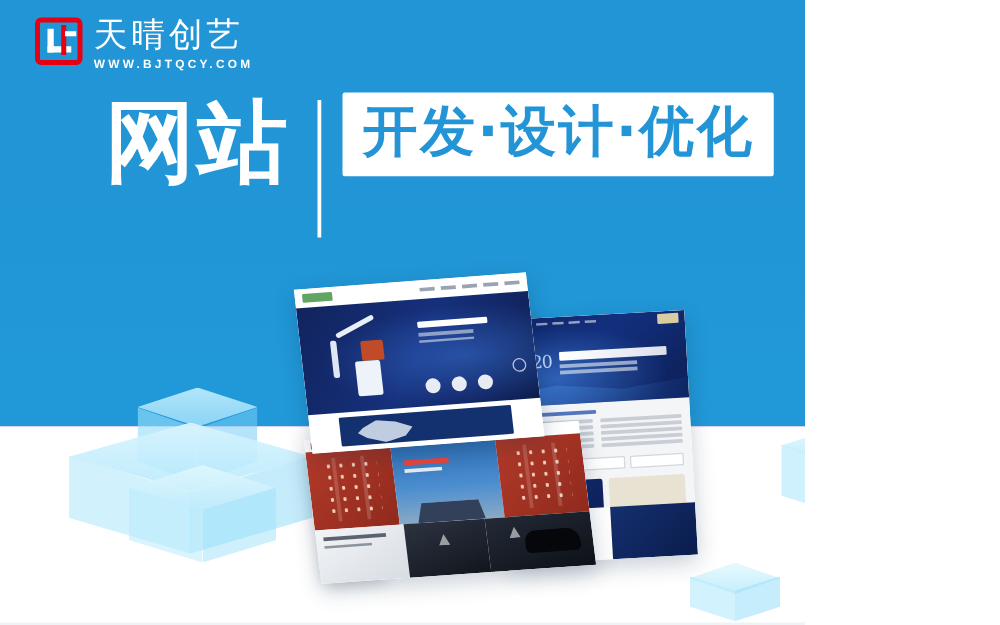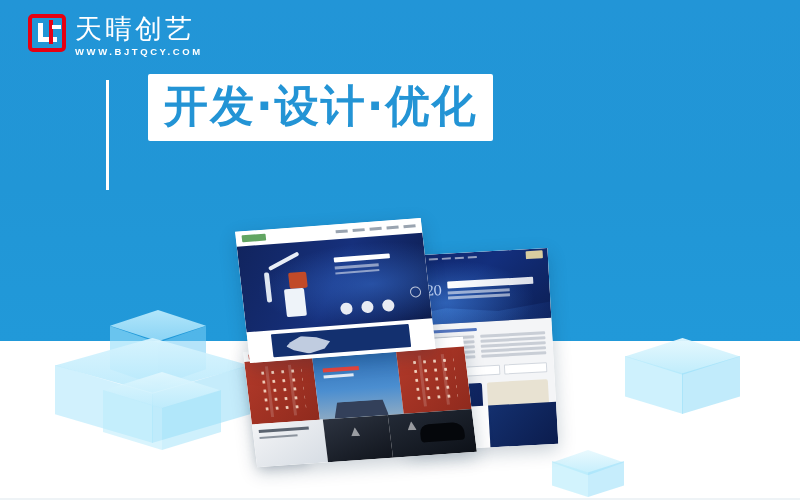--- a/index.html
+++ b/index.html
@@ -4,21 +4,21 @@
 <style>
   * { margin:0; padding:0; box-sizing:border-box; }
   html,body { width:800px; height:500px; overflow:hidden; }
   body {
     font-family:"Liberation Sans","DejaVu Sans",sans-serif;
     background:#ffffff;
     position:relative;
   }
   #banner {
     position:relative;
-    width:800px; height:500px;
+    width:644px; height:500px;
     overflow:hidden;
     background:#6d28d9;
   }
   
   .bg-blue {
     position:absolute; left:0; top:0; width:800px; height:341px;
     background:linear-gradient(180deg,#2295d7 0%,#2196d6 55%,#2199d9 100%);
   }
   .bg-white {
     position:absolute; left:0; top:341px; width:800px; height:159px;
@@ -70,21 +70,21 @@
   .h-main {
     font-size:72px; line-height:78px; color:#ffffff;
     font-weight:700; letter-spacing:2px;
     font-family:"DejaVu Sans","Liberation Sans",sans-serif;
     white-space:nowrap;
   }
   .h-divider {
     width:3px; height:110px; background:#ffffff;
     margin:6px 0 0 22px; flex:none;
   }
-  .h-right { margin-left:39px; }
+  .h-right { margin-left:17px; }
   .h-box {
     background:#ffffff; border-radius:2px;
     padding:6px 16px 9px 16px; display:inline-block;
   }
   .h-box-text {
     font-size:44px; line-height:52px; color:#2394d5;
     font-weight:700; letter-spacing:2px;
     font-family:"DejaVu Sans","Liberation Sans",sans-serif;
     white-space:nowrap;
   }
@@ -457,20 +457,21 @@
         <span class="g3"></span>
         <span class="g4"></span>
     </div>
     <div class="logo-text">
       <div class="logo-cn">天晴创艺</div>
       <div class="logo-url">WWW.BJTQCY.COM</div>
     </div>
   </div>
 
   <div class="headline">
+    <div class="h-main">网站</div>
     <div class="h-divider"></div>
     <div class="h-right">
       <div class="h-box">
         <div class="h-box-text">开发·设计·优化</div>
       </div>
     </div>
   </div>
 
   <div class="cube" id="cube-left-back">
     <span class="top"></span>

